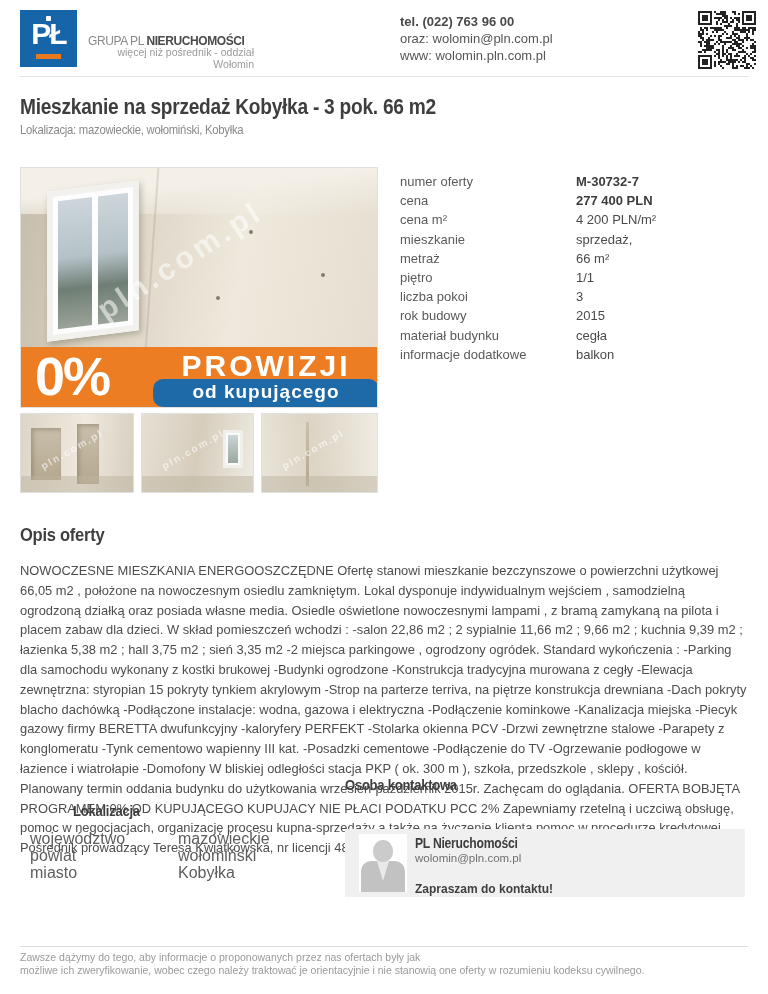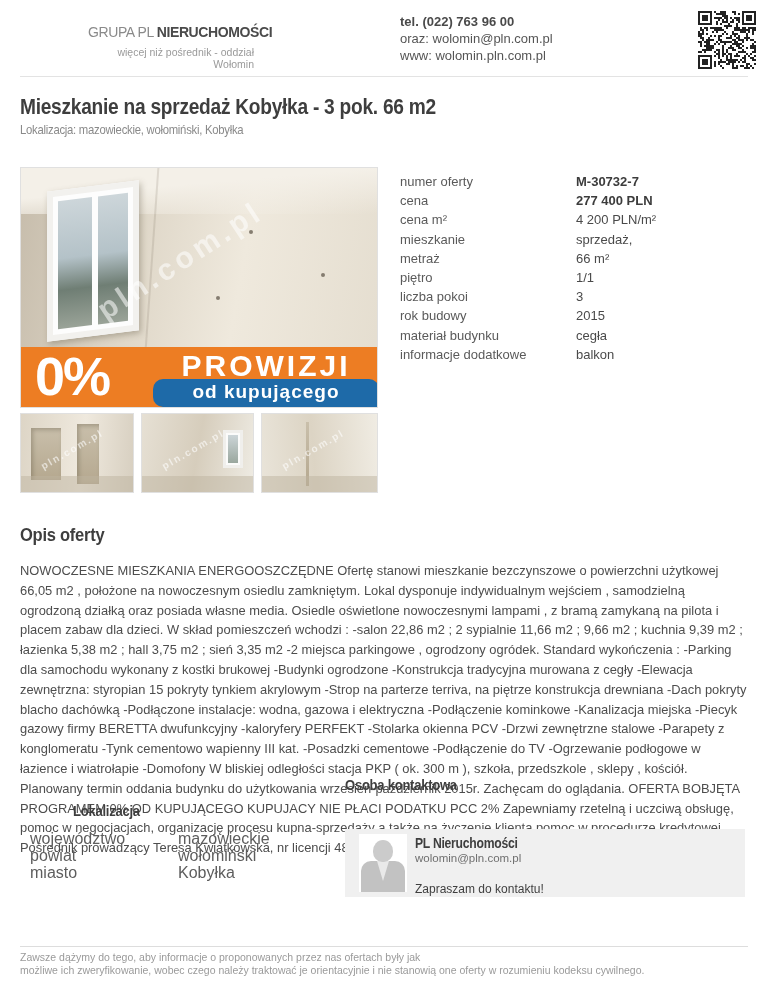--- a/index.html
+++ b/index.html
@@ -5,21 +5,21 @@
   * { margin:0; padding:0; box-sizing:border-box; }
   body { background:#ffffff; font-family:"Liberation Sans", sans-serif; }
   .page { position:relative; width:768px; height:994px; background:#fff; overflow:hidden; margin:0 auto; }
 
   
   .logo-mark { position:absolute; left:20px; top:10px; width:57px; height:57px; background:#1565a8; }
   .logo-letter { position:absolute; left:0; top:7px; width:100%; text-align:center; color:#fff;
                  font-size:30px; font-weight:bold; letter-spacing:-2px; }
   .logo-dot { position:absolute; left:26px; top:6px; width:5px; height:5px; background:#fff; border-radius:1px; }
   .logo-bar { position:absolute; left:16px; bottom:8px; width:25px; height:5px; background:#e8791f; }
-  .brand-line { position:absolute; left:88px; top:24px; font-size:14px; color:#8a8a8a; letter-spacing:-0.4px; white-space:nowrap; }
+  .brand-line { position:absolute; left:88px; top:34px; font-size:12px; color:#8a8a8a; letter-spacing:-0.4px; white-space:nowrap; }
   .brand-line b { color:#4a4a4a; }
   .brand-tagline { position:absolute; left:88px; top:46px; width:166px; text-align:right; font-size:10.5px; color:#9a9a9a; }
   .hdr-contact { position:absolute; left:400px; top:13px; font-size:13px; color:#555; line-height:17px; }
   .hdr-phone { font-weight:bold; color:#4a4a4a; }
   .hdr-link { color:#555; text-decoration:none; }
   .qr { position:absolute; left:698px; top:11px; width:58px; height:58px; }
   .hdr-divider { position:absolute; left:20px; top:76px; width:728px; height:1px; background:#e3e3e3; }
 
   
   .h-condensed { display:inline-block; transform:scaleX(0.87); transform-origin:0 50%;
@@ -78,36 +78,41 @@
   .l-label { width:148px; }
   .contact-h { position:absolute; left:345px; top:776px; font-size:15px; }
   .card { position:absolute; left:345px; top:829px; width:400px; height:68px; background:#f0f0f0; }
   .avatar { position:absolute; left:14px; top:5px; width:48px; height:58px; background:#fff; overflow:hidden; }
   .av-head { position:absolute; left:14px; top:6px; width:20px; height:22px; background:#cbcbcb; border-radius:50% 50% 45% 45%; }
   .av-body { position:absolute; left:2px; top:27px; width:44px; height:34px; background:#c2c2c2; border-radius:10px 10px 0 0; }
   .av-shirt { position:absolute; left:18px; top:27px; width:12px; height:20px; background:#e9e9e9; clip-path:polygon(0 0,100% 0,50% 100%); }
   .card-name { position:absolute; left:70px; top:6px; font-size:14px; }
   .card-email { position:absolute; left:70px; top:23px; font-size:11.5px; color:#6f6f6f; text-decoration:none; }
   .card-line1 { position:absolute; left:70px; top:40px; font-size:12px; color:#555; }
-  .card-line2 { position:absolute; left:70px; top:53px; font-size:12px; color:#3f3f3f; font-weight:normal; }
+  .card-line2 { position:absolute; left:70px; top:53px; font-size:12px; color:#3f3f3f; font-weight:bold; }
   .telbar { position:absolute; left:345px; top:897px; width:400px; height:61px; background:#2e75af; z-index:5; text-align:center; }
   .tel-text { display:inline-block; margin-top:14px; font-size:29px; font-weight:bold; color:#fff;
               transform:scaleX(0.9); letter-spacing:0; }
 
   
   .ft-divider { position:absolute; left:20px; top:946px; width:728px; height:1px; background:#ddd; }
   .ft-line { position:absolute; left:20px; width:728px; font-size:10.5px; color:#9a9a9a; white-space:nowrap; overflow:hidden; }
   .ft-1 { top:951px; }
   .ft-2 { top:964px; }
 </style>
 </head>
 <body>
 
 <div class="page">
 
+  <div class="logo-mark">
+    <div class="logo-dot"></div>
+    <div class="logo-letter">PŁ</div>
+    <div class="logo-bar"></div>
+  </div>
   <div class="brand-line"><span>GRUPA PL </span><b>NIERUCHOMOŚCI</b></div>
   <div class="brand-tagline">więcej niż pośrednik - oddział Wołomin</div>
 
   <div class="hdr-contact">
     <div class="hdr-phone">tel. (022) 763 96 00</div>
     <div><a class="hdr-link">oraz: wolomin@pln.com.pl</a></div>
     <div><a class="hdr-link">www: wolomin.pln.com.pl</a></div>
   </div>
 
   <svg class="qr" viewBox="0 0 29 29">

